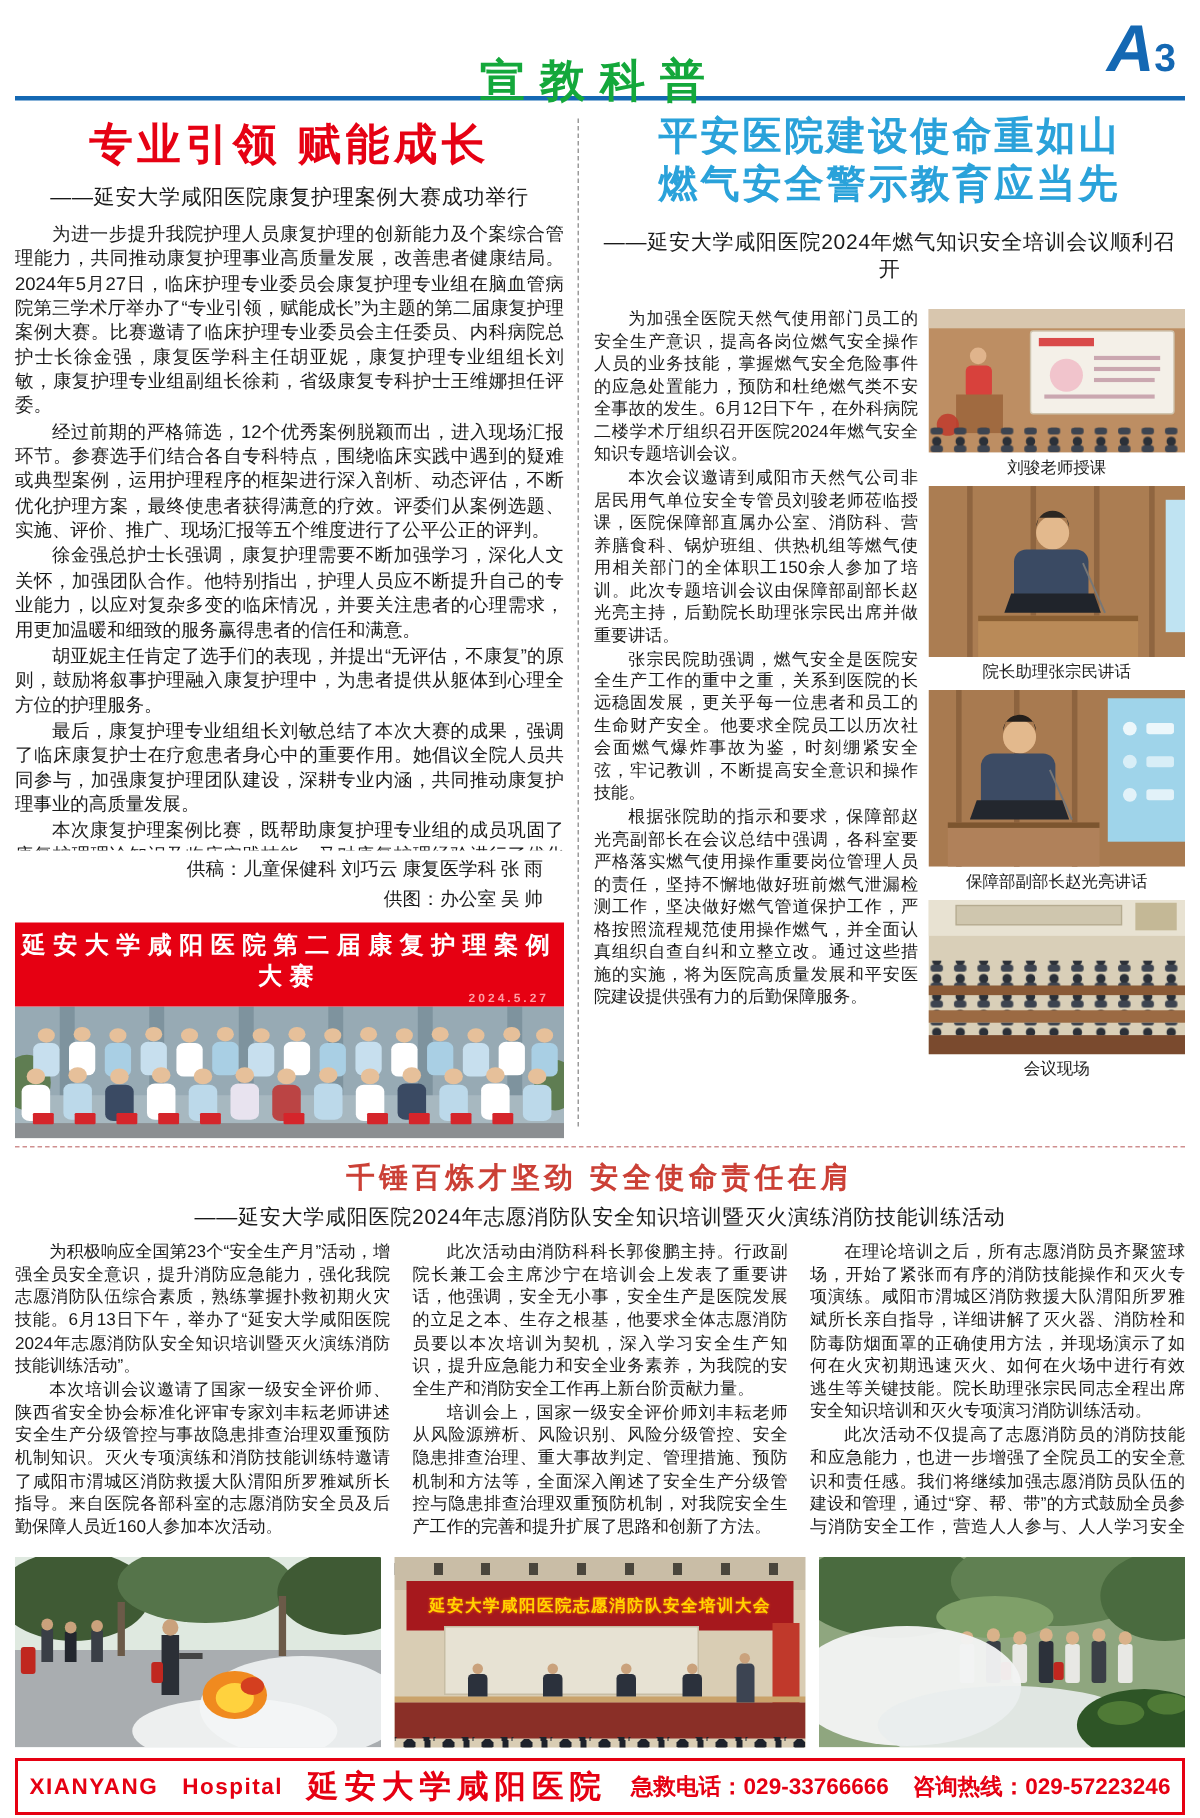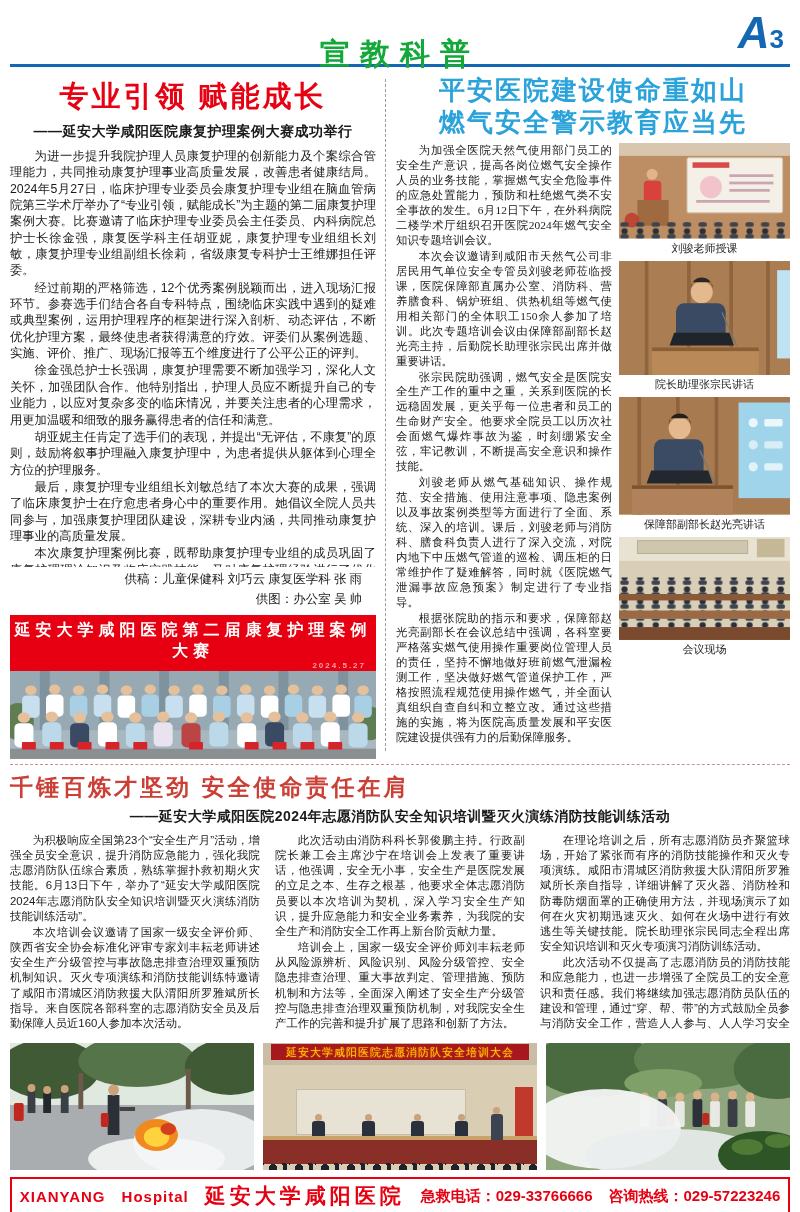--- a/index.html
+++ b/index.html
@@ -18,57 +18,57 @@
     font-size:30px;font-weight:bold;color:var(--green);letter-spacing:10px;}
   .page-no{position:absolute;right:6px;top:2px;color:var(--blue);font-weight:bold;}
   .page-no .letter{font-size:44px;font-style:italic;}
   .page-no .digit{font-size:26px;}
   .rule{height:3px;background:var(--blue);margin-top:2px;}
 
   
   .top{display:flex;height:692px;overflow:hidden;padding-top:8px;}
   .col-left{width:372px;flex:none;padding-right:6px;display:flex;flex-direction:column;}
   .vdivider{flex:none;border-left:1px dashed #9a9a9a;margin:4px 3px 8px;}
-  .col-right{flex:1;padding-left:7px;display:flex;flex-direction:column;overflow:hidden;}
+  .col-right{flex:1;padding-left:7px;display:flex;flex-direction:column;overflow:hidden;gap:10px;}
 
   h1.red{color:var(--title-red);font-size:29px;text-align:center;letter-spacing:3px;margin:2px 0 6px;}
-  h2.sub{font-size:14px;font-weight:bold;text-align:center;margin-bottom:7px;letter-spacing:.5px;}
+  h2.sub{font-size:14px;font-weight:normal;text-align:center;margin-bottom:7px;letter-spacing:.5px;}
   h1.blue{color:var(--title-blue);font-size:26px;text-align:center;line-height:1.22;letter-spacing:2px;margin:0 0 5px;}
 
   .body-left{font-size:12.3px;line-height:1.33;text-align:justify;overflow:hidden;}
   .body-left p{text-indent:2em;margin-bottom:1px;}
   .credits{font-family:"Liberation Serif",serif;font-size:12.5px;line-height:1.55;text-align:right;padding-right:14px;margin:3px 0 4px;}
   .banner-red{position:relative;background:var(--banner-red);color:#fff;font-weight:bold;
     font-size:16px;letter-spacing:5px;text-align:center;padding:5px 0 9px;margin-top:2px;}
   .banner-date{position:absolute;right:10px;bottom:1px;font-size:8px;color:#ff9fa6;letter-spacing:2px;font-weight:bold;}
   .group-photo{width:100%;height:104px;display:block;}
 
   .flow{display:flex;flex:1;overflow:hidden;}
   .rtext{width:216px;flex:none;font-size:11.4px;line-height:1.31;text-align:justify;overflow:hidden;}
-  .rtext p{text-indent:2em;margin-bottom:1px;font-family:Liberation Serif, serif;}
+  .rtext p{text-indent:2em;margin-bottom:1px;}
   .rphotos{flex:1;padding-left:7px;overflow:hidden;}
   .rphotos figure{margin-bottom:2px;}
   .rphotos svg{width:100%;display:block;}
   figcaption{font-family:"Liberation Serif",serif;font-size:11px;text-align:center;padding:2px 0 3px;color:#222;}
 
   
   .bottom{border-top:1px dashed #cf8f8f;margin-top:5px;padding-top:7px;}
-  h1.bottom-title{color:var(--bottom-red);font-size:23px;text-align:left;letter-spacing:3px;margin-bottom:5px;}
+  h1.bottom-title{color:var(--bottom-red);font-size:19px;text-align:center;letter-spacing:3px;margin-bottom:5px;}
   .bcols{column-count:3;column-gap:15px;height:205px;font-size:11.4px;line-height:1.33;text-align:justify;overflow:hidden;margin-top:6px;}
   .bcols p{text-indent:2em;margin-bottom:1px;}
   .photo-row{display:flex;gap:9px;margin-top:5px;height:127px;}
   .photo-row .ph{flex:1;position:relative;overflow:hidden;}
   .photo-row svg{width:100%;height:100%;display:block;}
 
   
   .hall{background:linear-gradient(#c9bda6 0 22px,#d9cdb4 22px 100%);position:relative;}
   .hall .lights{position:absolute;top:4px;left:0;right:0;height:8px;
     background:repeating-linear-gradient(90deg,transparent 0 26px,#4a463c 26px 32px);}
-  .hall .led{position:absolute;top:1px;left:3%;width:94%;height:16px;background:#a6181d;
-    color:#ffd400;font-size:11px;font-weight:normal;letter-spacing:1px;display:flex;align-items:center;justify-content:center;
+  .hall .led{position:absolute;top:16px;left:3%;width:94%;height:33px;background:#a6181d;
+    color:#ffd400;font-size:11px;font-weight:bold;letter-spacing:1px;display:flex;align-items:center;justify-content:center;
     white-space:nowrap;overflow:hidden;text-shadow:0 0 2px #ff6a00;}
   .hall .screen{position:absolute;top:46px;left:12%;width:62%;height:46px;background:#e7e2d3;border:1px solid #c7bda4;}
   .hall .poster{position:absolute;top:44px;right:4px;width:18px;height:58px;background:#c0392b;}
   .hall .table{position:absolute;bottom:6px;left:0;right:0;height:24px;background:#8a2f27;}
   .hall .table-top{position:absolute;bottom:30px;left:0;right:0;height:4px;background:#caa36b;}
   .hall .person{position:absolute;bottom:34px;width:13px;height:15px;background:#2b313c;border-radius:3px 3px 0 0;}
   .hall .person::before{content:"";position:absolute;top:-7px;left:3px;width:7px;height:7px;border-radius:50%;background:#caa27c;}
   .hall .speaker{position:absolute;right:34px;bottom:30px;width:12px;height:26px;background:#3c4452;border-radius:3px 3px 0 0;}
   .hall .speaker::before{content:"";position:absolute;top:-7px;left:2px;width:7px;height:7px;border-radius:50%;background:#caa27c;}
   .hall .heads{position:absolute;bottom:-3px;left:0;right:0;height:10px;
@@ -184,26 +184,26 @@
       </svg>
     </article>
 
     <div class="vdivider"></div>
 
     <article class="col-right">
       <h1 class="blue">
         <span>平安医院建设使命重如山</span><br>
         <span>燃气安全警示教育应当先</span>
       </h1>
+      <h2 class="sub">——延安大学咸阳医院2024年燃气知识安全培训会议顺利召开</h2>
       <div class="flow">
         <div class="rtext">
           <p>为加强全医院天然气使用部门员工的安全生产意识，提高各岗位燃气安全操作人员的业务技能，掌握燃气安全危险事件的应急处置能力，预防和杜绝燃气类不安全事故的发生。6月12日下午，在外科病院二楼学术厅组织召开医院2024年燃气安全知识专题培训会议。</p>
           <p>本次会议邀请到咸阳市天然气公司非居民用气单位安全专管员刘骏老师莅临授课，医院保障部直属办公室、消防科、营养膳食科、锅炉班组、供热机组等燃气使用相关部门的全体职工150余人参加了培训。此次专题培训会议由保障部副部长赵光亮主持，后勤院长助理张宗民出席并做重要讲话。</p>
           <p>张宗民院助强调，燃气安全是医院安全生产工作的重中之重，关系到医院的长远稳固发展，更关乎每一位患者和员工的生命财产安全。他要求全院员工以历次社会面燃气爆炸事故为鉴，时刻绷紧安全弦，牢记教训，不断提高安全意识和操作技能。</p>
-          <p>刘骏老师从燃气基础知识、操作规范、安全措施、使用注意事项、隐患案例以及事故案例类型等方面进行了全面、系统、深入的培训。课后，刘骏老师与消防科、膳食科负责人进行了深入交流，对院内地下中压燃气管道的巡检、调压柜的日常维护作了疑难解答，同时就《医院燃气泄漏事故应急预案》制定进行了专业指导。</p>
           <p>根据张院助的指示和要求，保障部赵光亮副部长在会议总结中强调，各科室要严格落实燃气使用操作重要岗位管理人员的责任，坚持不懈地做好班前燃气泄漏检测工作，坚决做好燃气管道保护工作，严格按照流程规范使用操作燃气，并全面认真组织自查自纠和立整立改。通过这些措施的实施，将为医院高质量发展和平安医院建设提供强有力的后勤保障服务。</p>
 
         </div>
         <div class="rphotos">
           <figure>
             <svg viewBox="0 0 186 104" preserveAspectRatio="none">
               <rect width="186" height="104" fill="#bd8e63"></rect>
               <rect x="0" y="0" width="186" height="14" fill="#d8c6ae"></rect>
               <rect x="74" y="16" width="104" height="60" rx="2" fill="#f4f0e8" stroke="#cfc4ae"></rect>
               <rect x="80" y="21" width="40" height="6" fill="#d94a4a"></rect>

